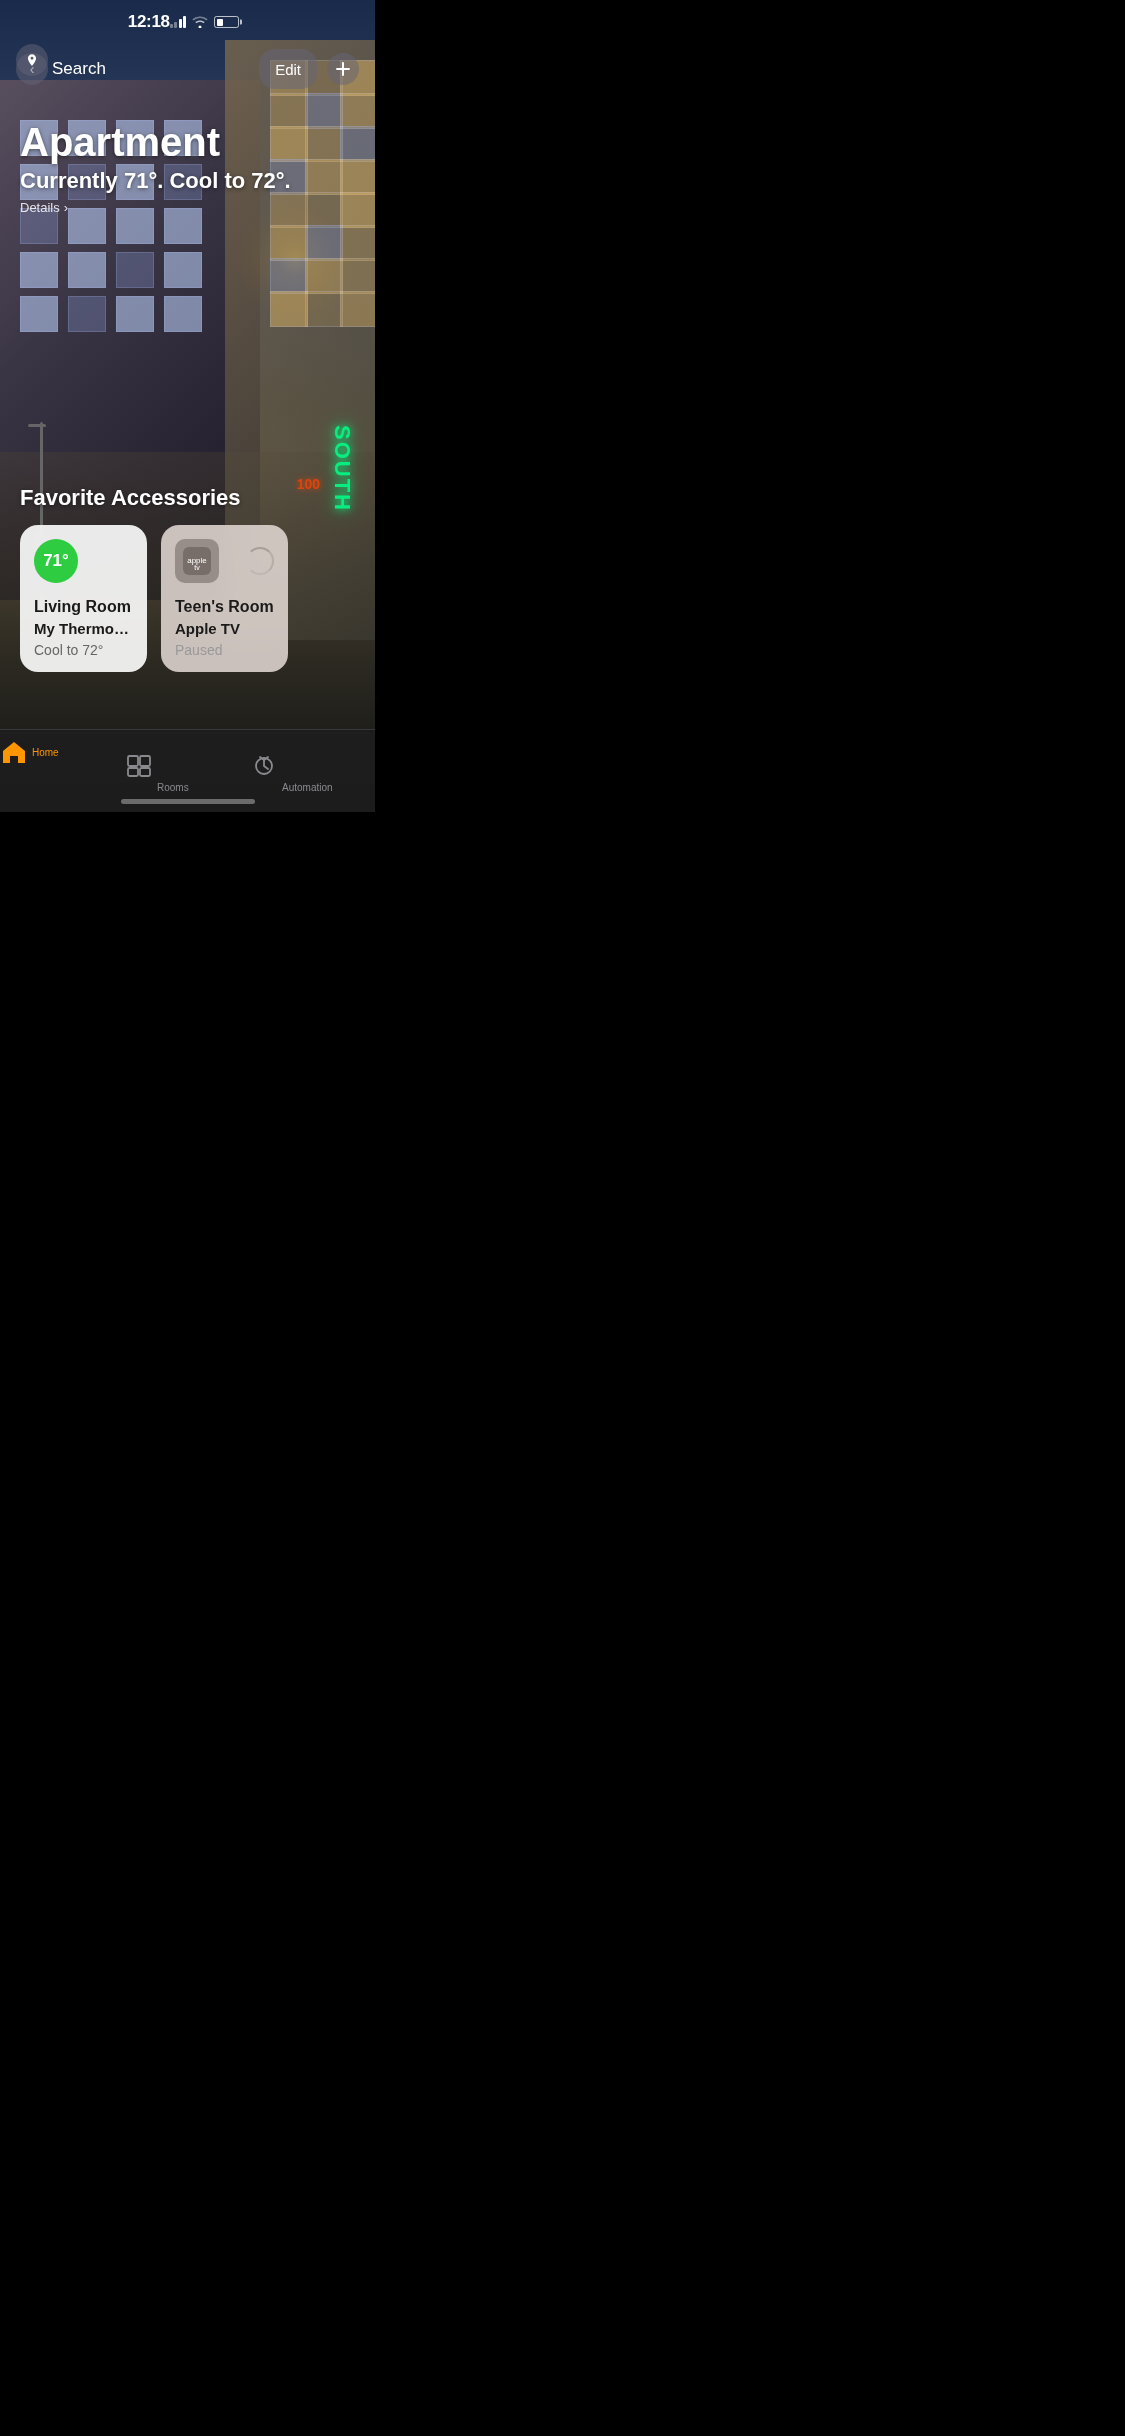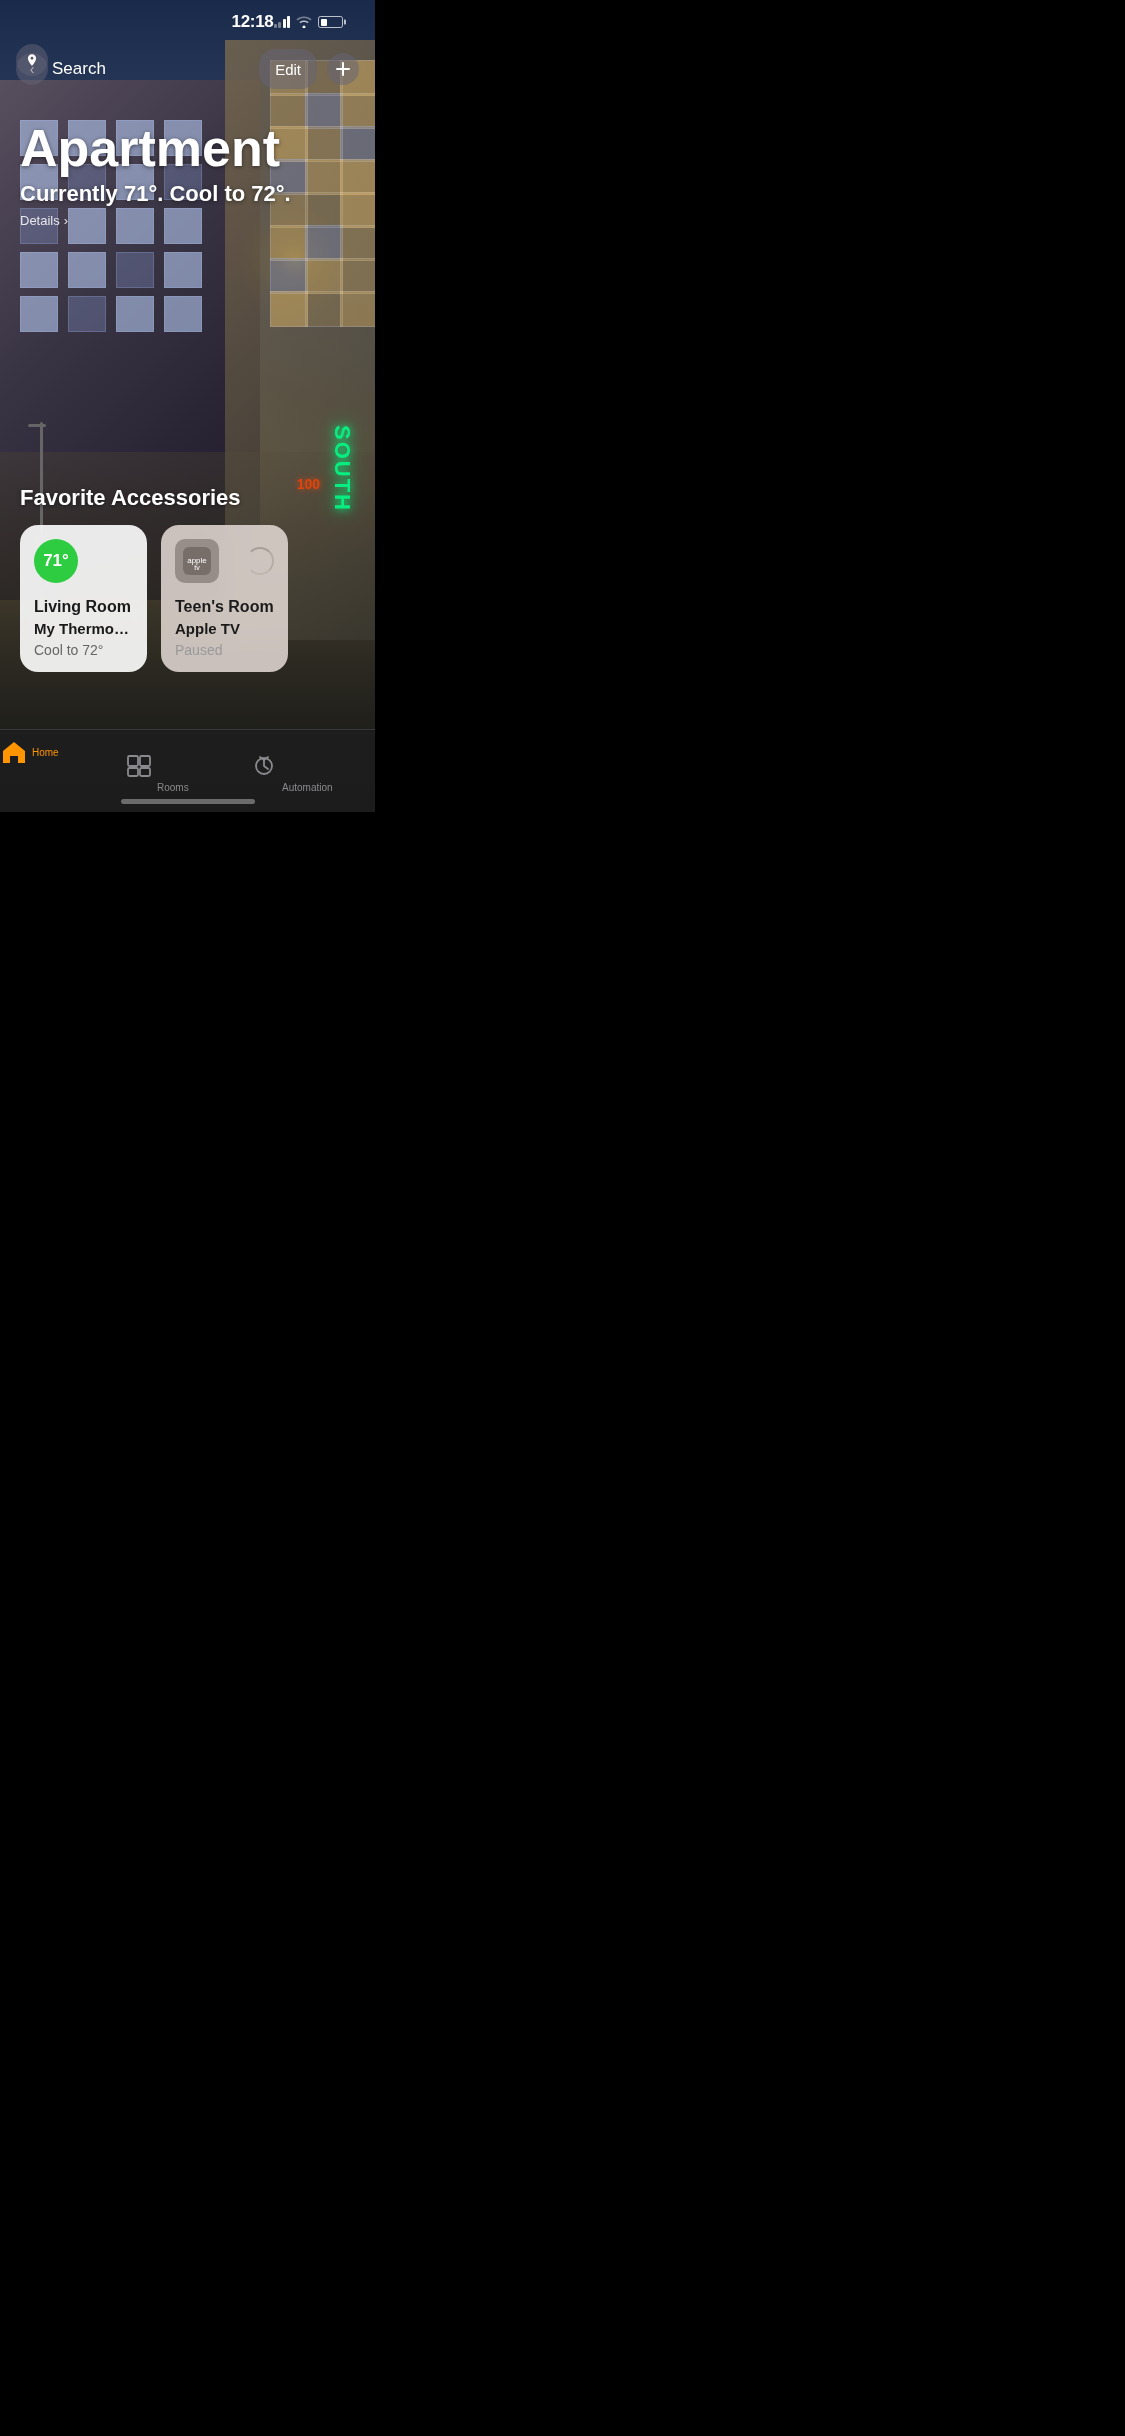--- a/index.html
+++ b/index.html
@@ -16,21 +16,21 @@
 
     
     .status-bar {
       position: absolute;
       top: 0;
       left: 0;
       right: 8px;
       height: 44px;
       display: flex;
       align-items: center;
-      justify-content: flex-end;
+      justify-content: center;
       padding: 0 24px;
       z-index: 100;
     }
 
     .status-time {
       font-size: 17px;
       font-weight: 600;
       color: #fff;
       letter-spacing: -0.3px;
     }
@@ -224,21 +224,21 @@
     .home-info {
       position: absolute;
       top: 100px;
       left: 0;
       right: 0;
       padding: 20px 20px 0;
       z-index: 10;
     }
 
     .home-title {
-      font-size: 52px;
+      font-size: 40px;
       font-weight: 700;
       color: #fff;
       line-height: 1.1;
       text-shadow: 0 1px 4px rgba(0,0,0,0.5);
     }
 
     .home-temp {
       font-size: 22px;
       font-weight: 600;
       color: #fff;

